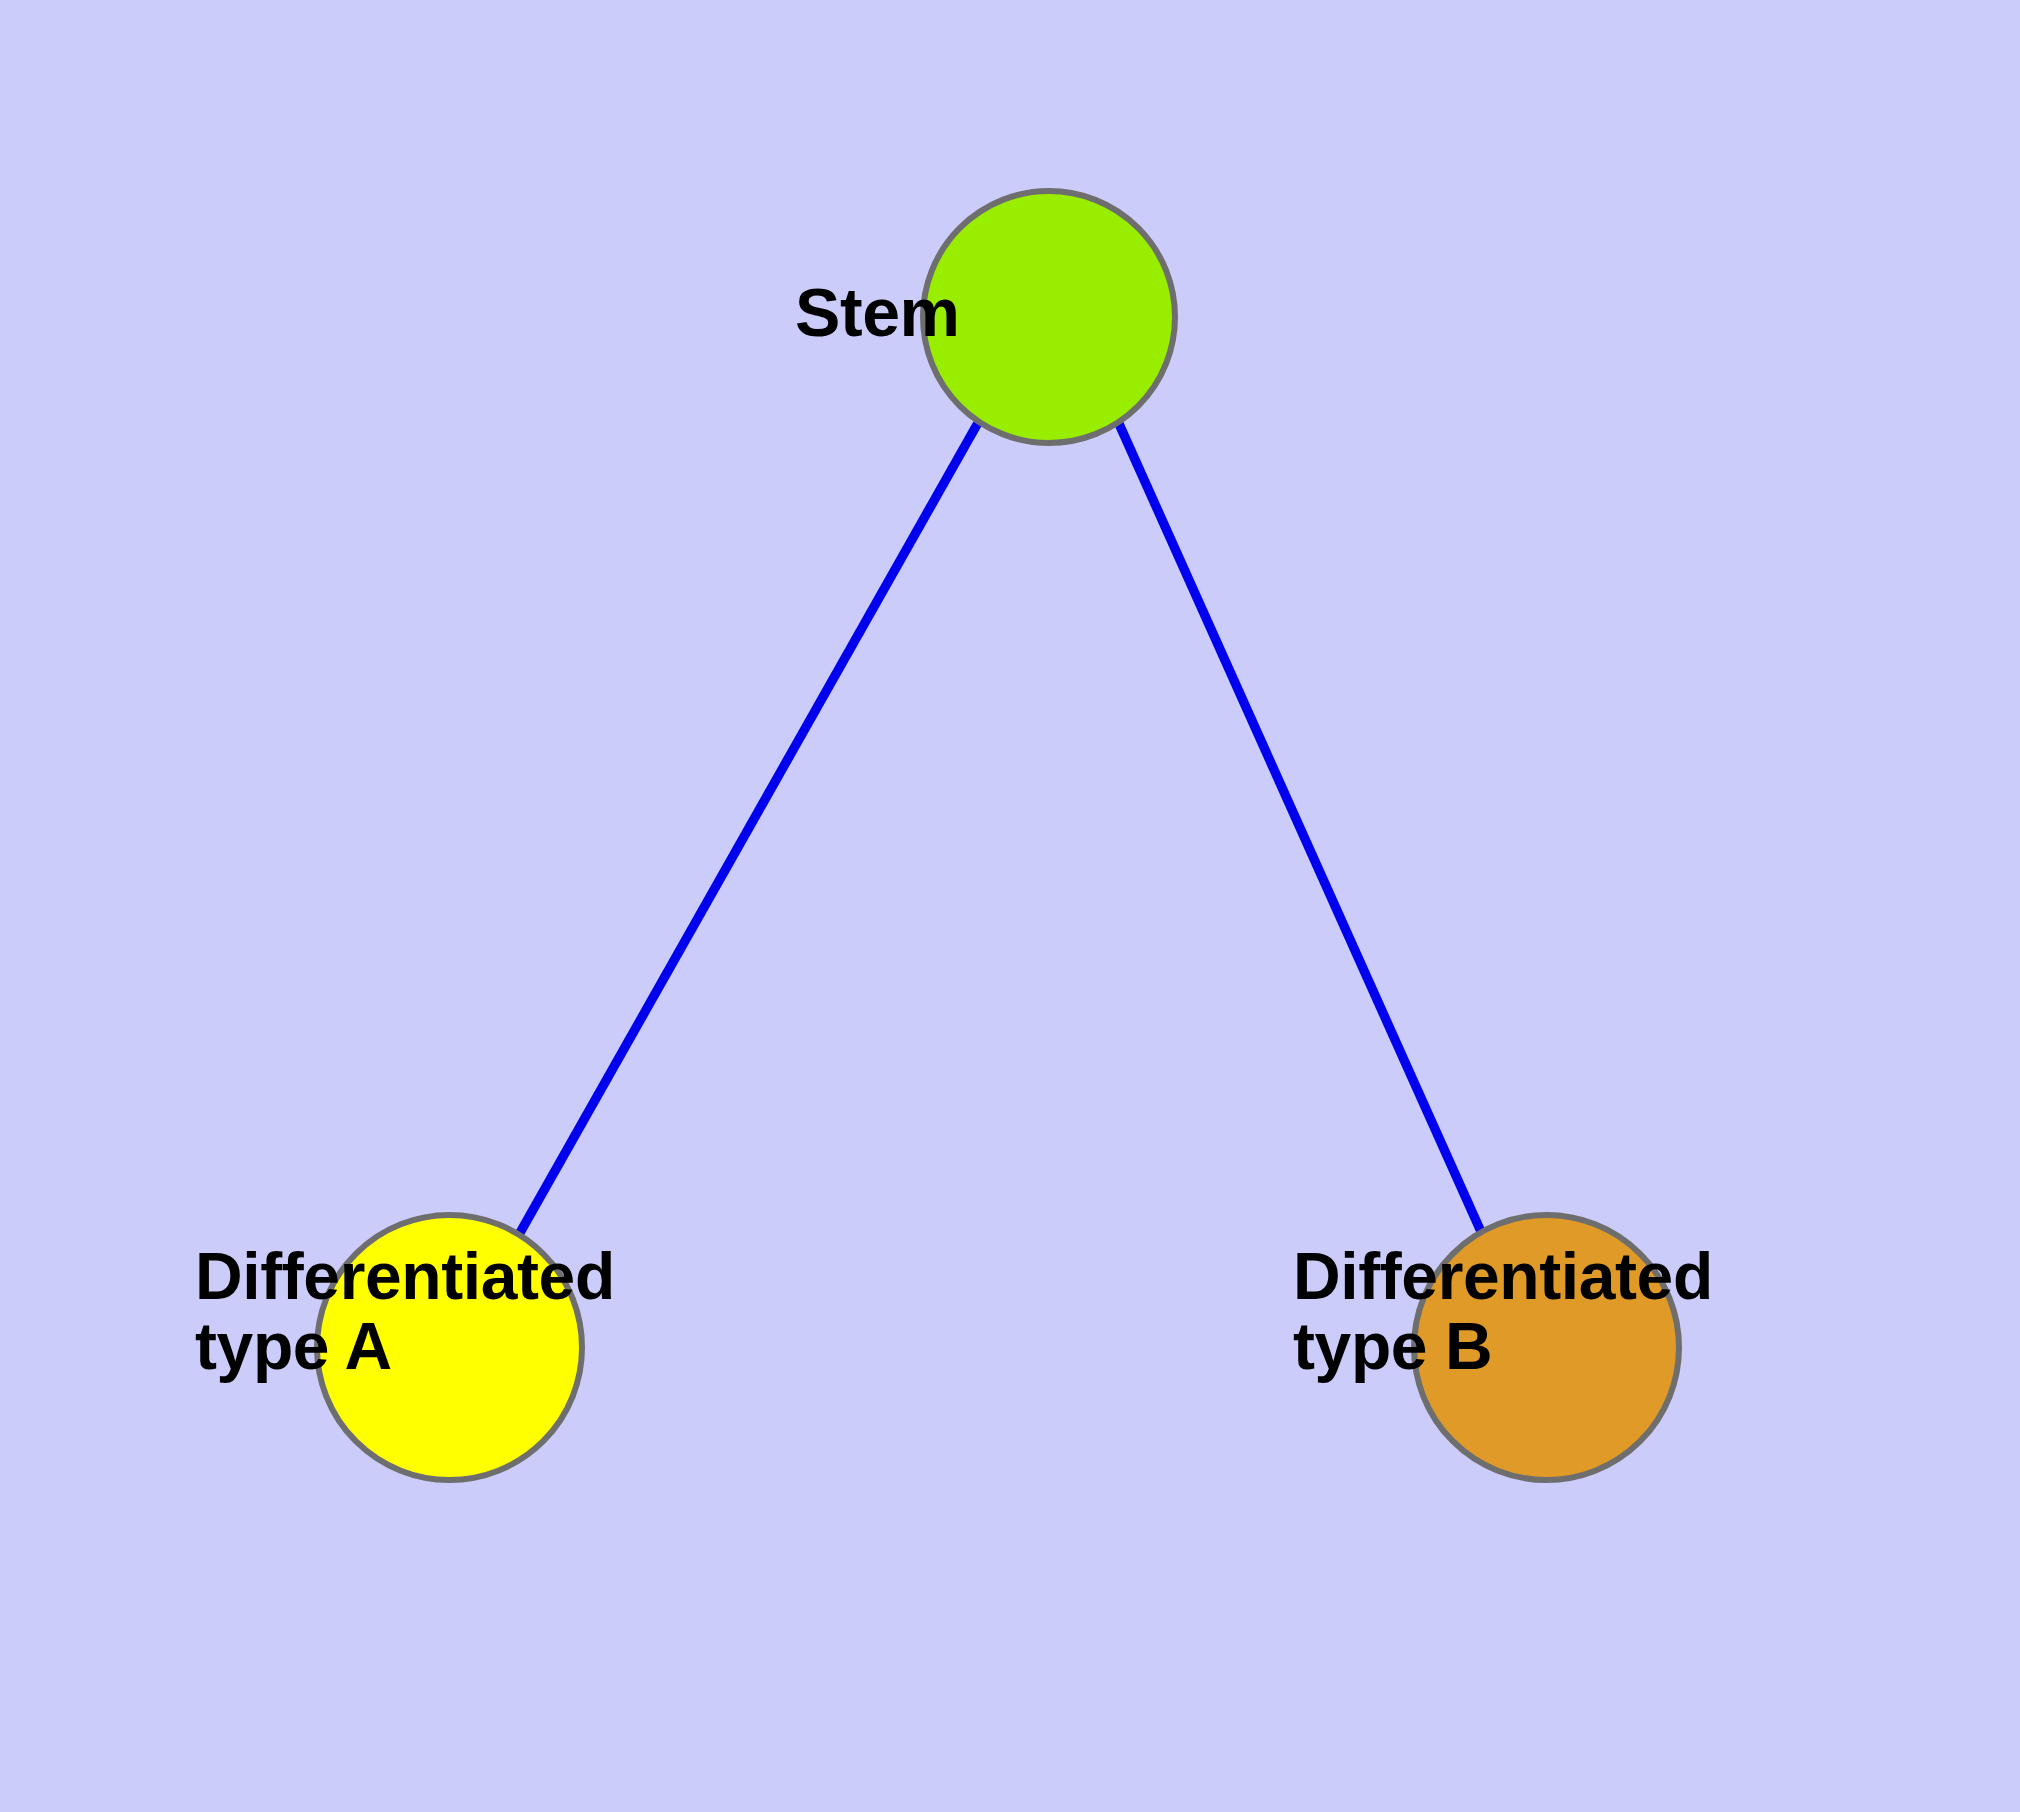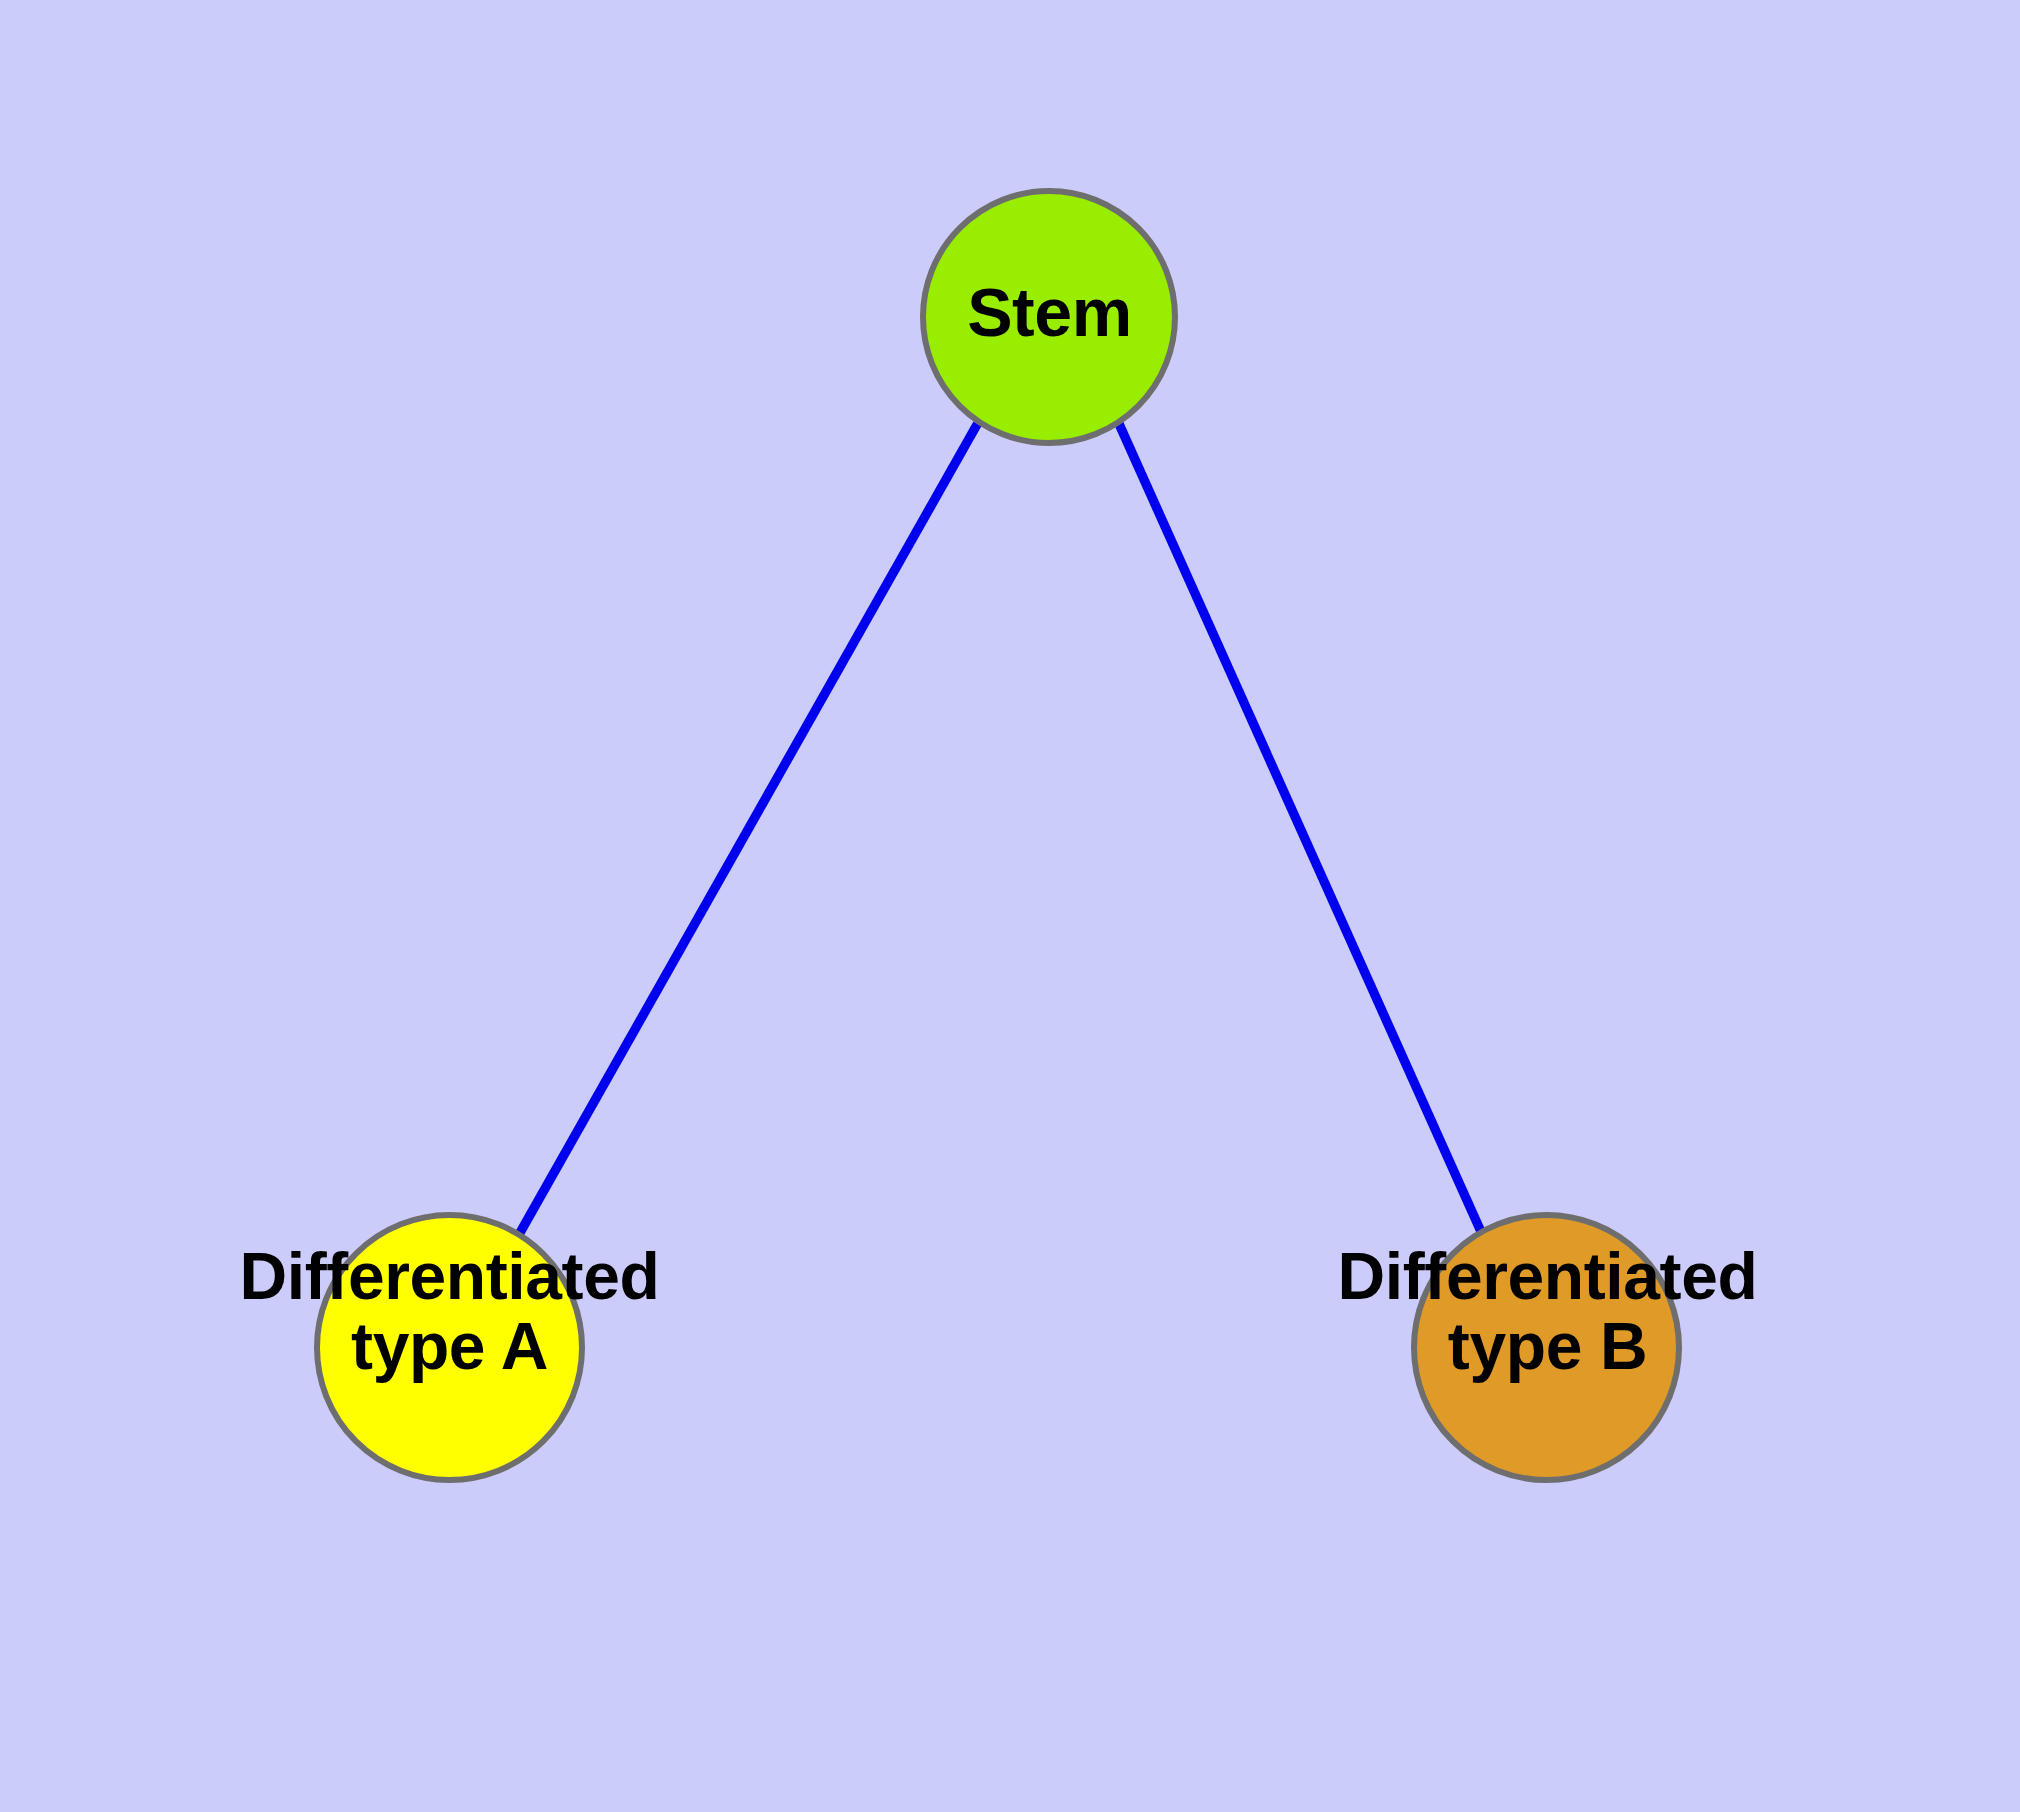--- a/index.html
+++ b/index.html
@@ -24,21 +24,21 @@
     height: 1812px;
   }
   .node {
     position: absolute;
     border-radius: 50%;
     box-sizing: border-box;
     border: 6.8px solid #6e6e6e;
   }
   .node-label {
     position: absolute;
-    text-align: center;
+    text-align: left;
     color: #000000;
     font-weight: bold;
     line-height: 1.06;
     white-space: pre;
     pointer-events: none;
     letter-spacing: -0.4px;
   }
   #node-stem {
     left: 920px;
     top: 188px;

